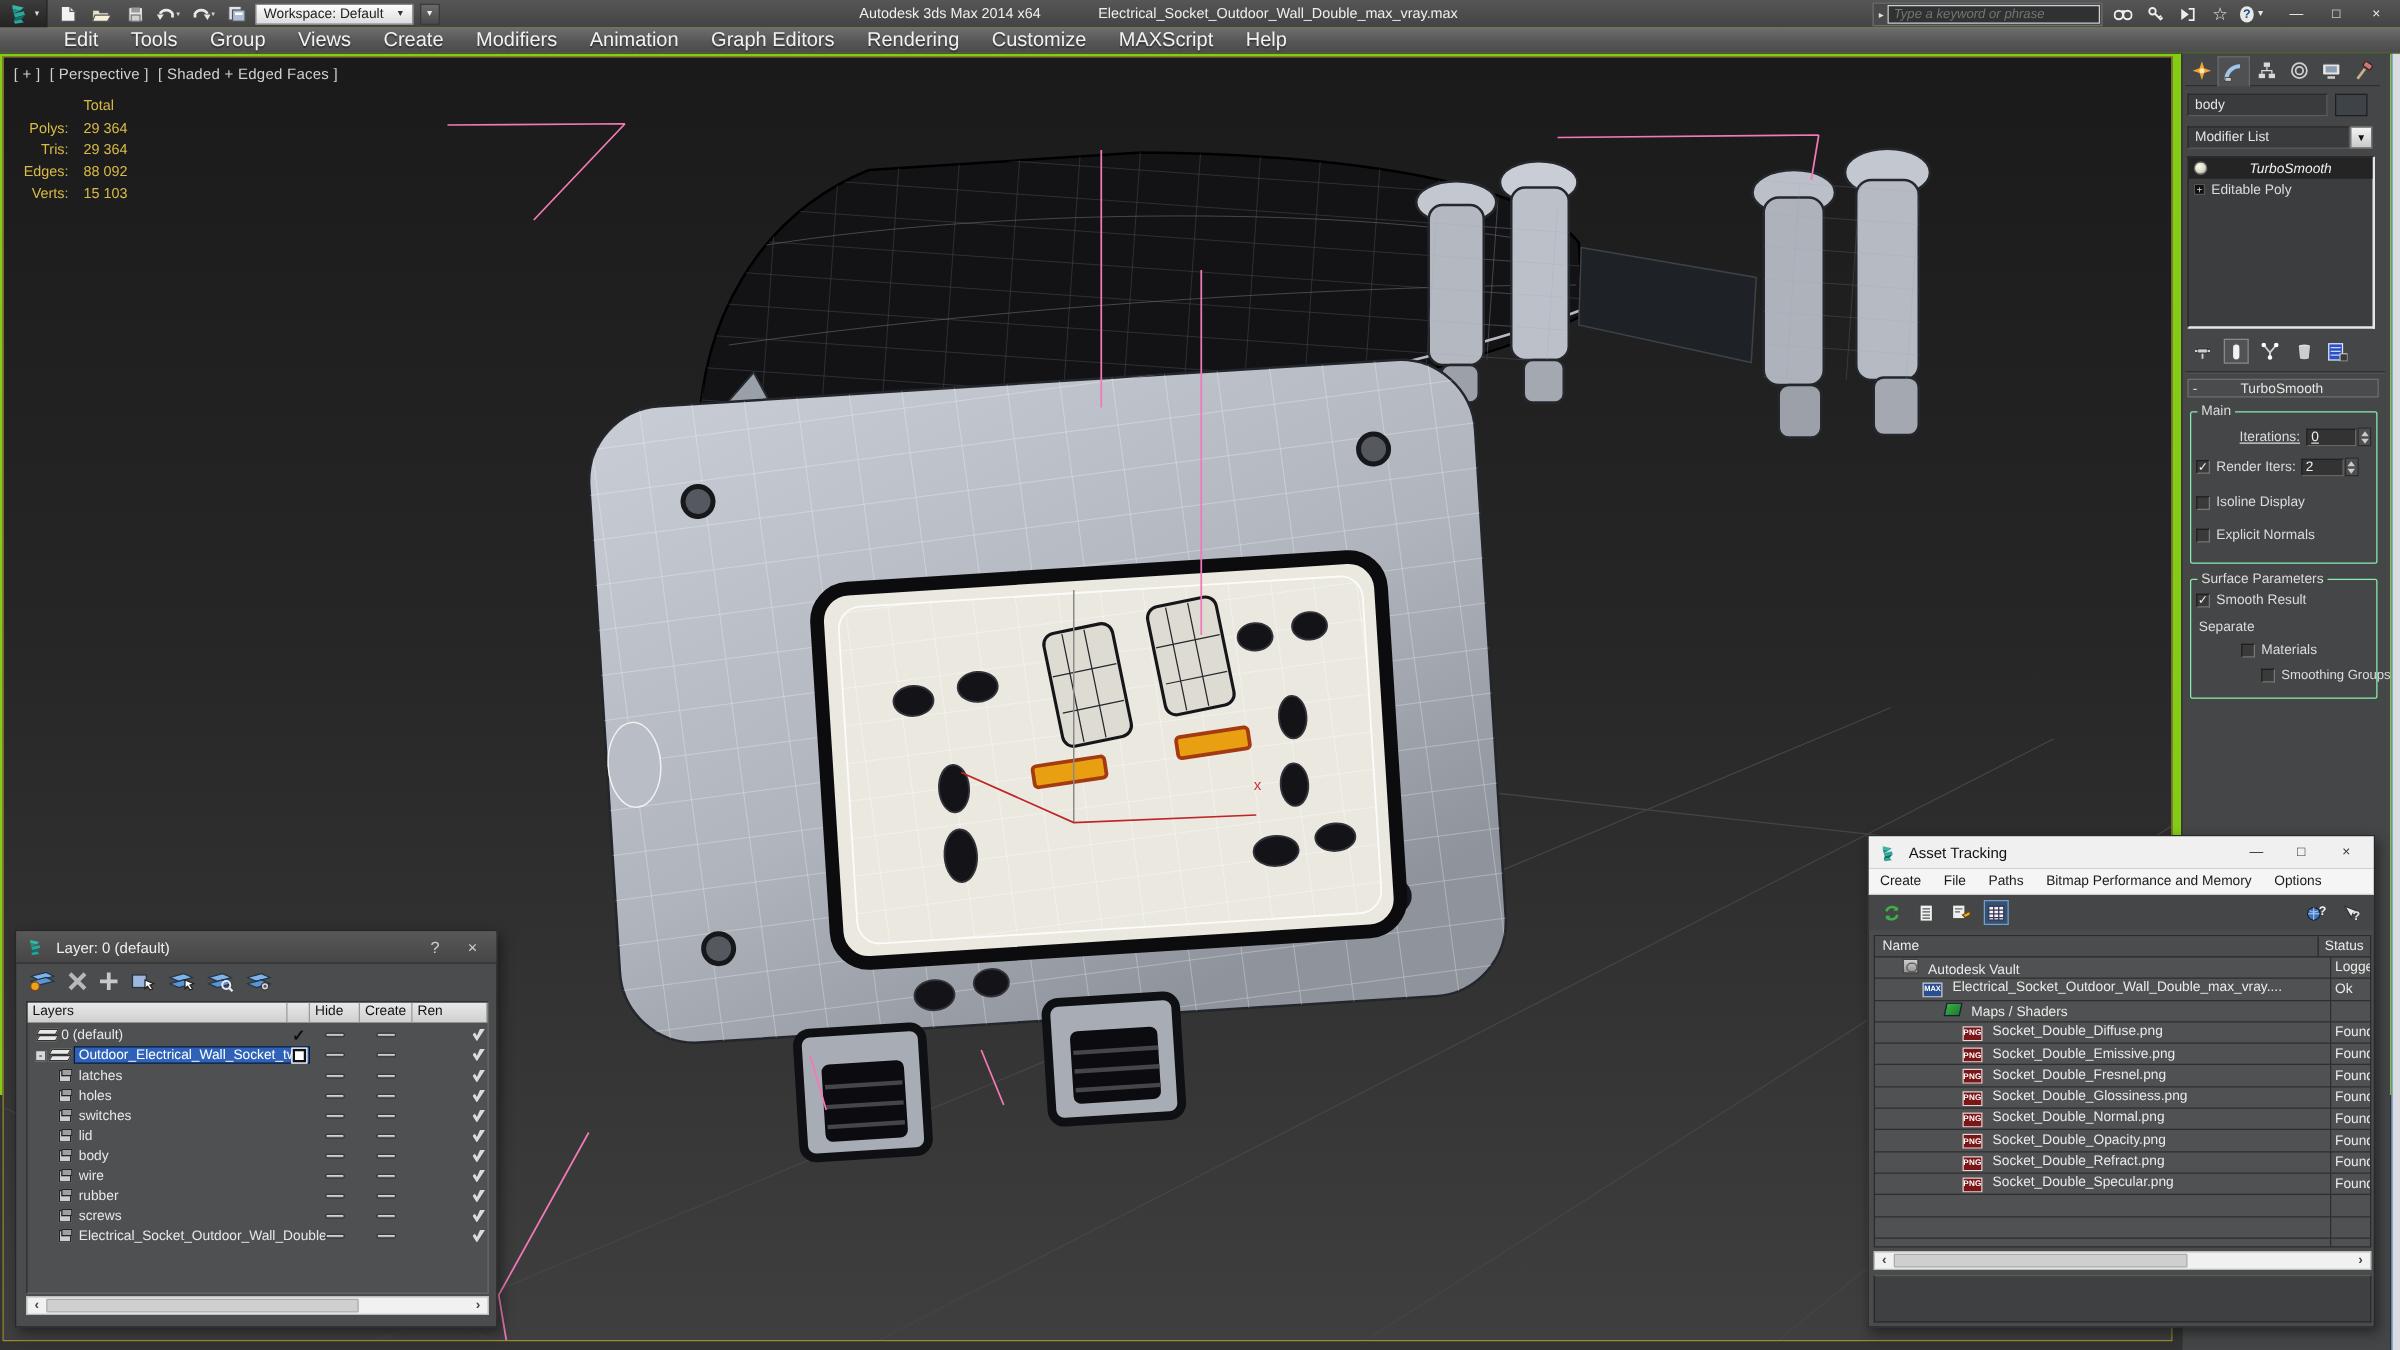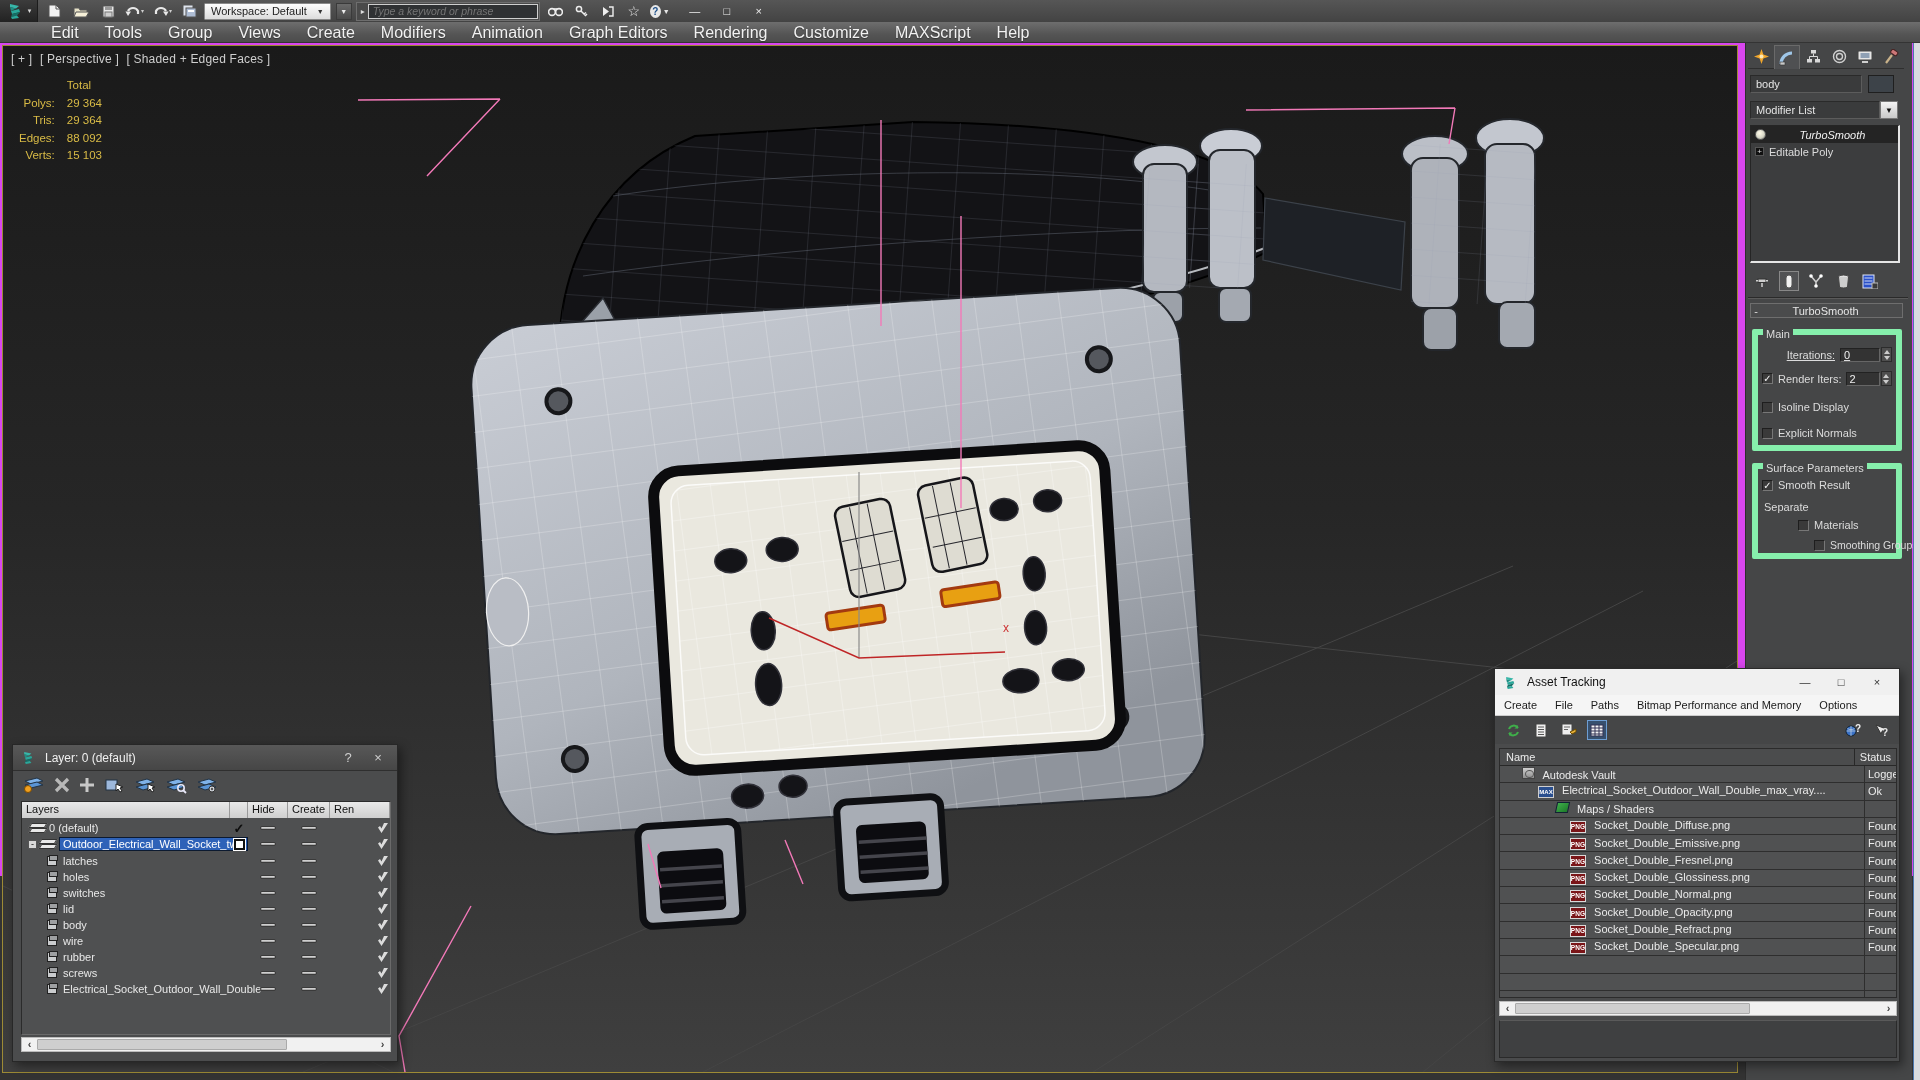--- a/index.html
+++ b/index.html
@@ -1,19 +1,19 @@
 <!DOCTYPE html>
 <html><head>
 <meta charset="utf-8">
 <style>
   * { margin:0; padding:0; box-sizing:border-box; }
   html,body { width:1920px; height:1080px; background:#333; overflow:hidden;
     font-family:"Liberation Sans", sans-serif; font-size:11px; color:#d8d8d8; -webkit-font-smoothing:antialiased; }
   .abs { position:absolute; }
-  #root { position:relative; width:1920px; height:876px; background:#d946ef; }
+  #root { position:relative; width:1920px; height:876px; background:#84cc16; }
 
   
   #titlebar { left:0; top:0; width:1920px; height:22px; background:linear-gradient(#565656,#434343);
     display:flex; align-items:center; color:#e8e8e8; }
   #appbtn { width:38px; height:22px; background:linear-gradient(#3c3c3c,#222); border-right:1px solid #1c1c1c;
     display:flex; align-items:center; justify-content:center; gap:2px; }
   .qat { display:flex; align-items:center; height:22px; padding:0 4px; gap:3px; }
   .qbtn { width:24px; height:19px; display:flex; align-items:center; justify-content:center; border-radius:2px; }
   .qbtn svg { display:block; }
   .ws { height:17px; background:linear-gradient(#fdfdfd,#dcdcdc); border:1px solid #8a8a8a; color:#222;
@@ -66,21 +66,21 @@
   .bulb { width:11px; height:11px; border-radius:50%; background:radial-gradient(circle at 40% 35%, #fffbe8, #d8d8c8 55%, #8a8a80); border:1px solid #666; }
   .plusbox { width:9px; height:9px; background:#111; border:1px solid #555; color:#ddd; font-size:8px; line-height:7px; text-align:center; }
   #stacktools { left:4px; top:226px; width:156px; height:24px; display:flex; align-items:center; gap:7px; padding-left:2px; }
   .stool { width:20px; height:20px; display:flex; align-items:center; justify-content:center; }
   .stool.pressed { border:1px solid #888; background:#515254; }
   #cmddiv { left:2px; top:254px; width:160px; height:2px; background:#2a2a2a; border-bottom:1px solid #5a5a5a; }
   #rollhead { left:4px; top:260px; width:153px; height:15px; background:#4a4b4c; border:1px solid #6e6e6e;
     display:flex; align-items:center; color:#e6e6e6; }
   #rollhead .minus { width:10px; text-align:center; color:#ddd; }
   #rollhead .rtitle { flex:1; text-align:center; padding-right:12px; }
-  .group { position:absolute; border:6px solid #86efac; border-radius:2px; }
+  .group { position:absolute; border:1px solid #86efac; border-radius:2px; }
   .gl { position:absolute; top:-7px; left:5px; background:#454647; padding:0 3px; color:#dcdcdc; }
   .cprow { position:absolute; display:flex; align-items:center; color:#dcdcdc; white-space:nowrap; }
   .spin { width:40px; height:14px; background:#333; border:1px solid #222; border-bottom-color:#666; border-right-color:#666;
     color:#eee; padding:0 3px; display:flex; align-items:center; }
   .spinner { width:11px; height:15px; margin-left:1px; display:flex; flex-direction:column; justify-content:space-between;
     background:#4e4e4e; border:1px solid #2c2c2c; padding:1.5px 1px; }
   .spinner i { display:block; width:0; height:0; border-left:3.5px solid transparent; border-right:3.5px solid transparent; margin:0 auto; }
   .spinner .up { border-bottom:4px solid #ccc; }
   .spinner .dn { border-top:4px solid #ccc; }
   .cb { width:11px; height:11px; background:#3a3a3a; border:1px solid #1e1e1e; border-bottom-color:#777; border-right-color:#777;
@@ -227,20 +227,24 @@
         </svg>
       </div>
       <div class="ws">
         <span>Workspace: Default</span>
         <span class="dd">▼</span>
       </div>
       <div class="flyout">
         <span>▼</span>
       </div>
     </div>
+    <div id="titles">
+      <span>Autodesk 3ds Max  2014 x64</span>
+      <span>Electrical_Socket_Outdoor_Wall_Double_max_vray.max</span>
+    </div>
     <div id="infocenter">
       <div id="searchwrap">
         <span id="searchtoggle">▸</span>
         <input id="searchinput" placeholder="Type a keyword or phrase" style="">
       </div>
       <div class="icbtn">
         <svg width="15" height="12" viewBox="0 0 15 12">
           <circle cx="4" cy="7" r="3.4" fill="none" stroke="#eee" stroke-width="1.6"></circle>
           <circle cx="11" cy="7" r="3.4" fill="none" stroke="#eee" stroke-width="1.6"></circle>
           <path d="M6 4 L9 4" stroke="#eee" stroke-width="1.6"></path>

